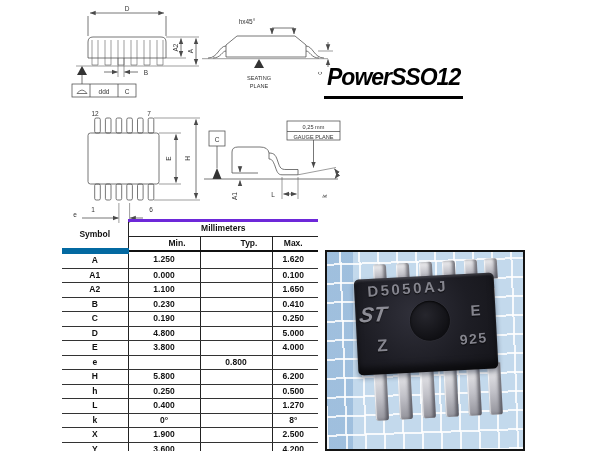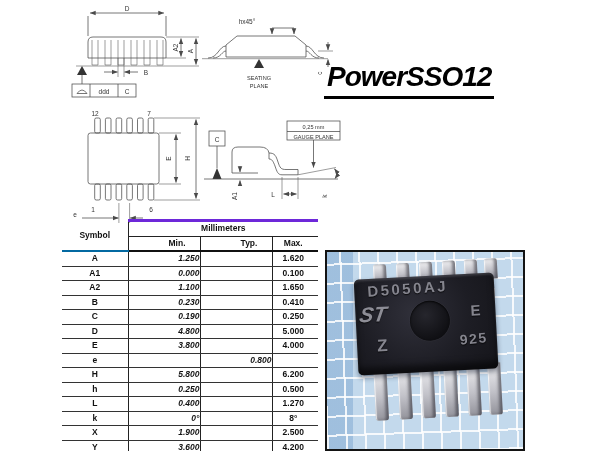--- a/index.html
+++ b/index.html
@@ -1,39 +1,39 @@
 <!DOCTYPE html>
 <html><head>
 <meta charset="utf-8">
 <style>
   html,body{margin:0;padding:0;}
   body{width:600px;height:451px;position:relative;background:#fff;overflow:hidden;
        font-family:"Liberation Sans",sans-serif;}
   
   .pkg-title{position:absolute;left:324px;top:60px;font-style:italic;font-weight:bold;
-    font-size:28px;letter-spacing:-1px;color:#000;border-bottom:3.5px solid #000;
+    font-size:23px;letter-spacing:-1px;color:#000;border-bottom:3.5px solid #000;
     padding:0 3px 2px 3px;line-height:34px;white-space:nowrap;}
   
   svg.draw{position:absolute;left:0;top:0;}
   svg.draw text{font-family:"Liberation Sans",sans-serif;font-size:6.5px;fill:#333;}
   svg.draw .dl{stroke:#4a4a4a;stroke-width:.75;fill:none;}
   svg.draw .thin{stroke:#5a5a5a;stroke-width:.6;fill:none;}
   svg.draw .small{font-size:5.6px;}
   
   .dim-table{position:absolute;left:62px;top:219px;width:256px;}
   .dim-table table{border-collapse:collapse;table-layout:fixed;width:256px;
      font-size:8.5px;font-weight:bold;color:#111;}
   .dim-table th,.dim-table td{padding:0;height:13.5px;line-height:13.5px;overflow:hidden;}
-  .dim-table .h-sym{border-right:1px solid #222;border-bottom:2px solid #0369a1;text-align:center;}
+  .dim-table .h-sym{border-right:1px solid #222;border-bottom:6px solid #0369a1;text-align:center;}
   .dim-table .h-mm{border-top:3px solid #6d28d9;border-bottom:1px solid #222;text-align:center;margin-left:35px;}
   .dim-table .h-min,.dim-table .h-typ{border-right:1px solid #222;border-bottom:2px solid #111;text-align:center;padding-left:26px;}
   .dim-table .h-max{border-bottom:2px solid #111;text-align:center;padding-right:4px;}
   .dim-table td{border-bottom:1px solid #333;}
   .dim-table td.c-sym{border-right:1px solid #222;text-align:center;}
-  .dim-table td.c-min,.dim-table td.c-typ{border-right:1px solid #222;text-align:right;font-style:italic;}
+  .dim-table td.c-min,.dim-table td.c-typ{border-right:1px solid #222;text-align:center;}
   .dim-table td.c-max{text-align:center;padding-right:4px;}
   
   .photo{position:absolute;left:325px;top:250px;width:200px;height:201px;box-sizing:border-box;
     border:2px solid #131313;overflow:hidden;
     background-color:#c3d9ec;
     background-image:
       repeating-linear-gradient(88deg, rgba(255,255,255,.85) 0 2px, rgba(255,255,255,0) 2px 19px),
       repeating-linear-gradient(-2deg, rgba(255,255,255,.85) 0 2px, rgba(255,255,255,0) 2px 19px),
       linear-gradient(90deg, rgba(130,170,210,.55) 0 26px, rgba(0,0,0,0) 26px);}
   .chip{position:absolute;left:28px;top:10px;width:144px;height:160px;transform:rotate(-3deg);}

